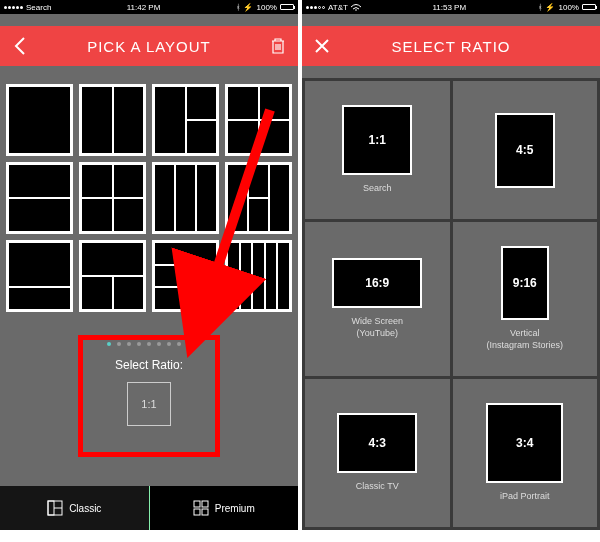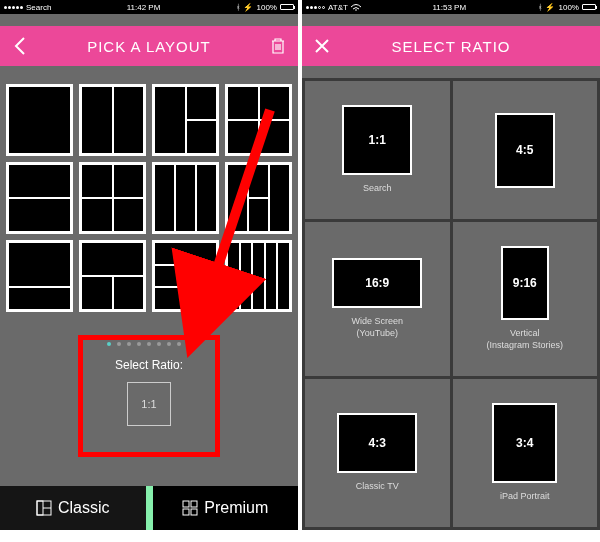--- a/index.html
+++ b/index.html
@@ -38,21 +38,21 @@
   .battery-icon {
     width: 14px; height: 6px; border: 0.5px solid #fff; border-radius: 1px; position: relative;
   }
   .battery-icon::after {
     content:''; position:absolute; right:-2px; top:1px; width:1px; height:3px; background:#fff;
   }
   .battery-fill { background:#3ac13a; height:100%; width:100%; }
   
   .header {
     height: 40px;
-    background: #ec4899;
+    background: #ef4444;
     color: #fff;
     display: flex;
     align-items: center;
     justify-content: center;
     position: relative;
     font-size: 15px;
     letter-spacing: 1px;
     font-weight: 500;
   }
   .header-left, .header-right {
@@ -123,23 +123,23 @@
     background:#000;
     display:flex;
   }
   .tab {
     flex:1;
     display:flex;
     align-items:center;
     justify-content:center;
     gap:6px;
     color:#fff;
-    font-size:16px;
-  }
-  .tab + .tab { border-left:7px solid #86efac; }
+    font-size:10px;
+  }
+  .tab + .tab { border-left:1px solid #86efac; }
   .tab.active { background:#151515; }
   .tab-icon {
     width:16px; height:16px; display:inline-block;
   }
   
   .ratio-grid {
     flex:1;
     display:grid;
     grid-template-columns:1fr 1fr;
     gap:3px;
@@ -412,19 +412,19 @@
         </div>
       <div class="ratio-label"><span>Vertical</span><br><span>(Instagram Stories)</span></div>
     </div>
     <div class="ratio-cell">
       <div class="ratio-thumb" style="width:80px;height:60px">
           <span>4:3</span>
         </div>
       <div class="ratio-label"><span>Classic TV</span></div>
     </div>
     <div class="ratio-cell">
-      <div class="ratio-thumb" style="width:65px;height:80px">
+      <div class="ratio-thumb" style="width:77px;height:80px">
           <span>3:4</span>
         </div>
       <div class="ratio-label"><span>iPad Portrait</span></div>
     </div>
   </div>
 </div>
 
 </body></html>

